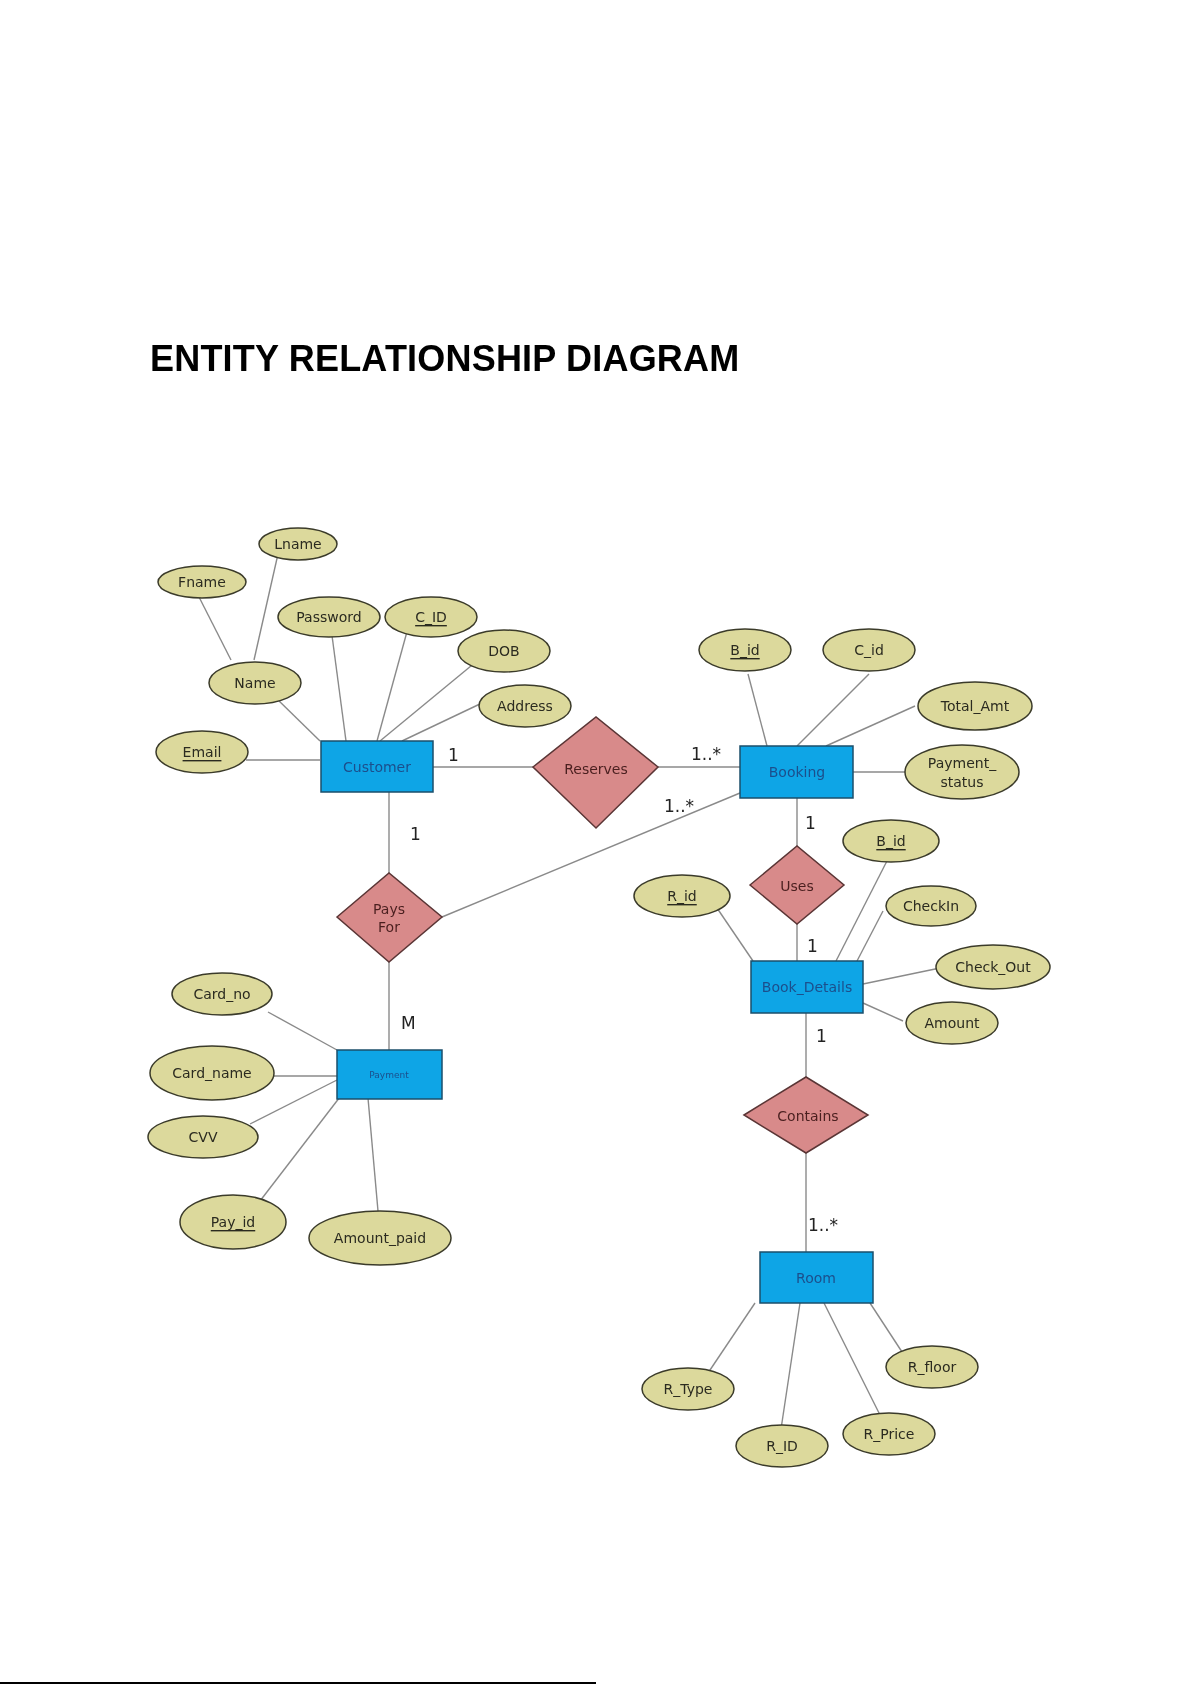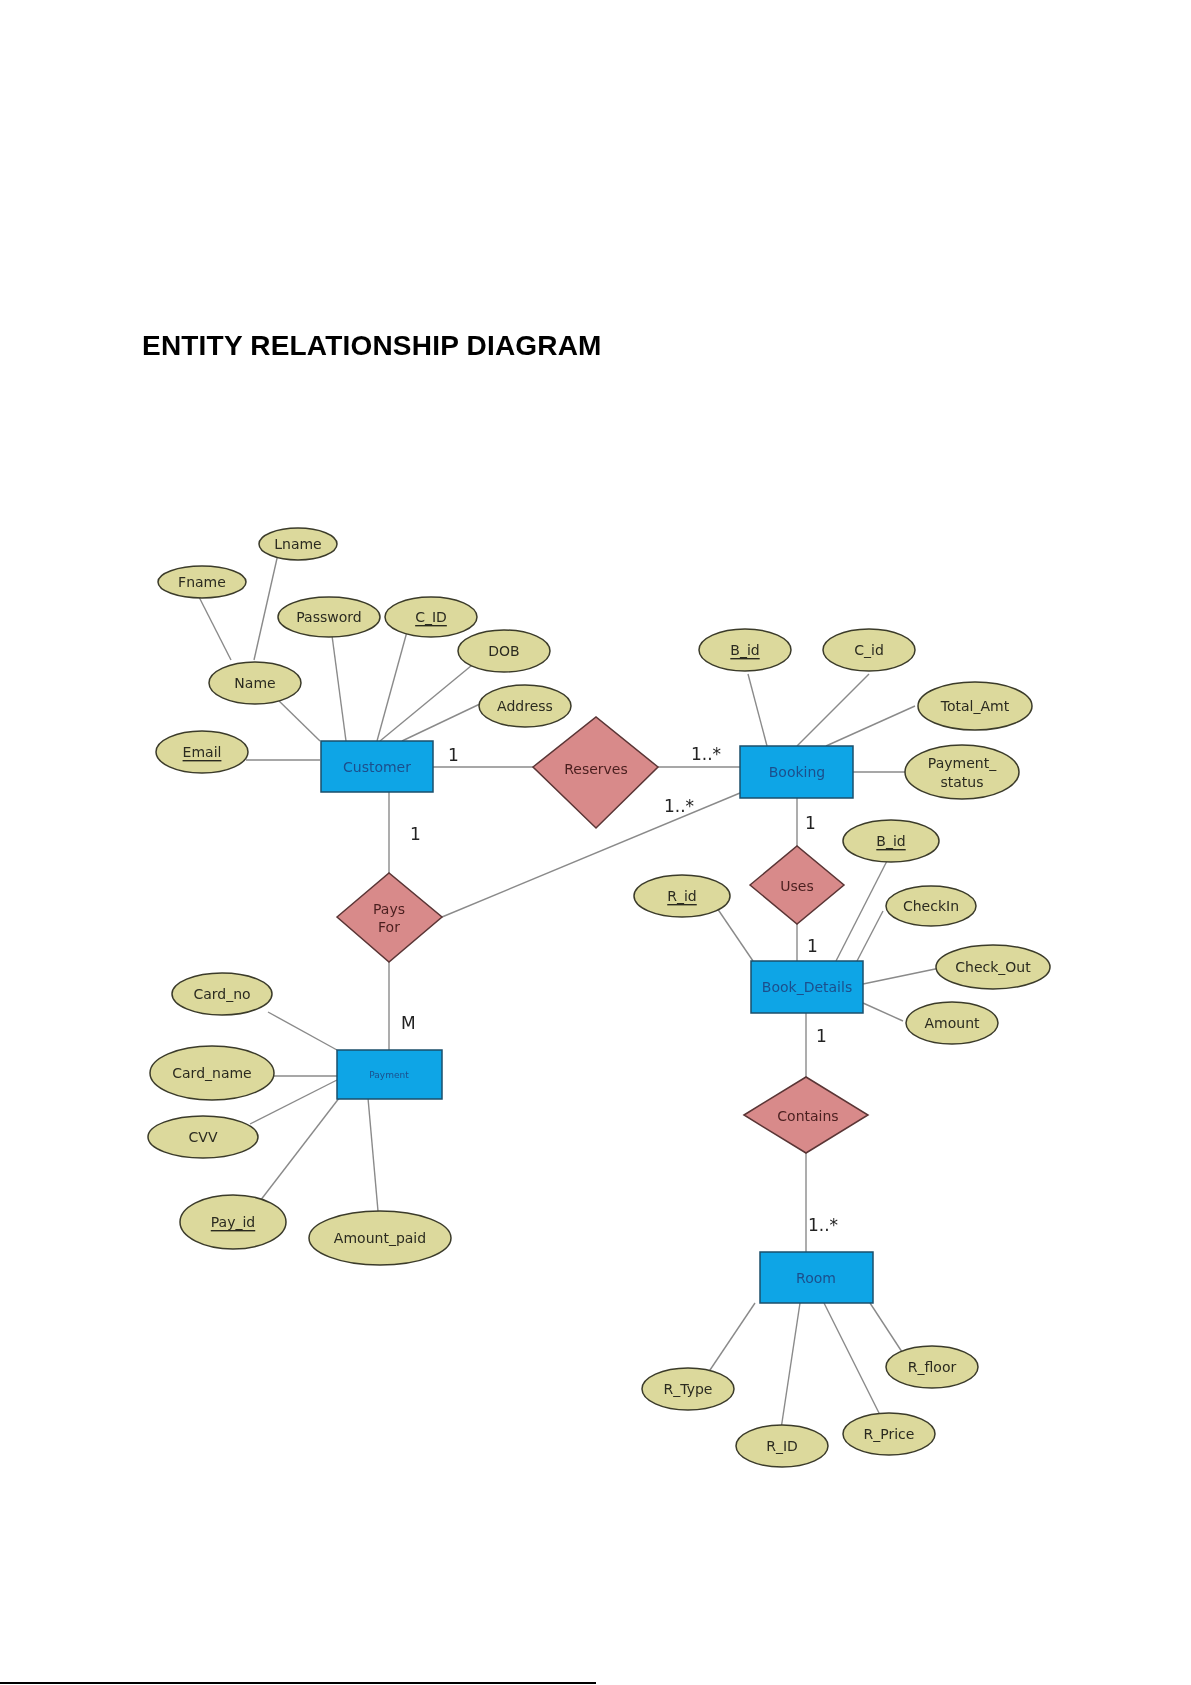--- a/index.html
+++ b/index.html
@@ -1,20 +1,20 @@
 <!DOCTYPE html>
 <html><head>
 <meta charset="utf-8">
 <style>
   html, body { margin: 0; padding: 0; background: #ffffff; }
   body { width: 1191px; height: 1685px; position: relative; overflow: hidden; font-family: "DejaVu Sans", sans-serif; }
   #title {
     position: absolute; left: 142px; top: 330px;
-    font-family: "Liberation Sans", sans-serif; font-weight: bold; font-size: 28px; color: #000;
-    letter-spacing: 0.2px; margin: 0;
+    font-family: "Liberation Sans", sans-serif; font-weight: bold; font-size: 36px; color: #000;
+    letter-spacing: 0.2px; margin: 8px;
   }
   #er-svg { position: absolute; left: 0; top: 0; }
   .conn { stroke: #8a8a8a; stroke-width: 1.4; fill: none; }
   .entity rect { fill: #0ea5e6; stroke: #1b4f6b; stroke-width: 1.5; }
   .entity text { fill: #1c4f8c; font-size: 14px; text-anchor: middle; dominant-baseline: central; font-family: "DejaVu Sans", sans-serif; }
   .entity.small text { font-size: 9px; }
   .attr ellipse { fill: #dcd99c; stroke: #3b3b2a; stroke-width: 1.5; }
   .attr text { fill: #2b2b20; font-size: 14px; text-anchor: middle; dominant-baseline: central; font-family: "DejaVu Sans", sans-serif; }
   .attr.key text { text-decoration: underline; }
   .rel polygon { fill: #d88a8a; stroke: #5a3535; stroke-width: 1.5; }

